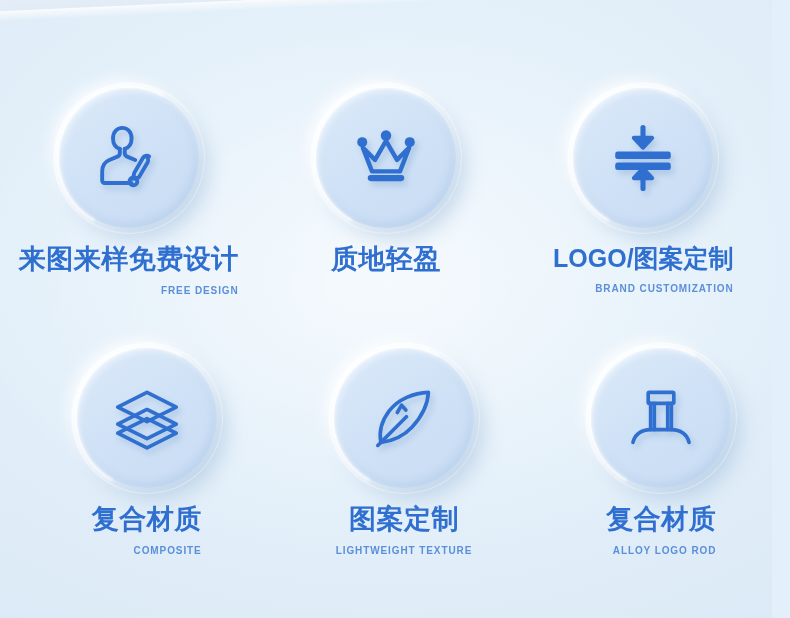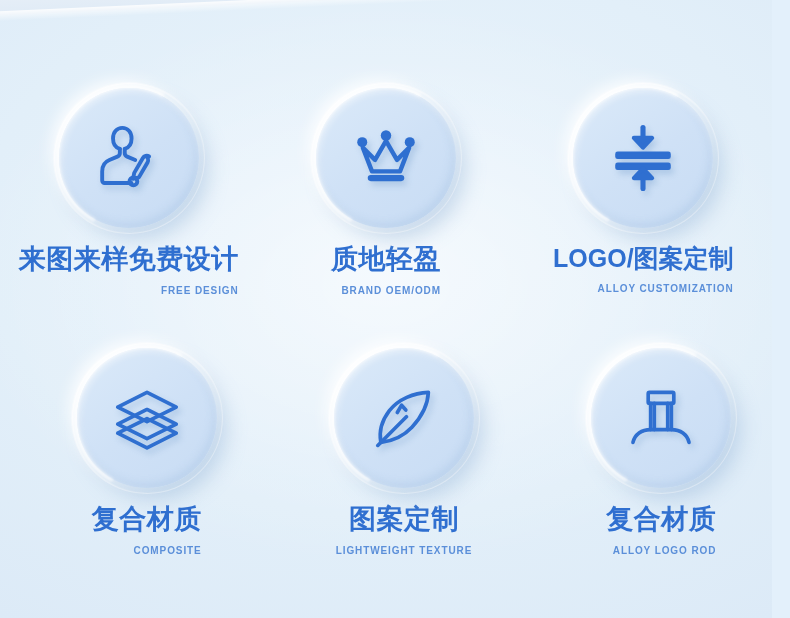--- a/index.html
+++ b/index.html
@@ -187,40 +187,39 @@
             <circle cx="12.5" cy="19" r="4.1" fill="#2f6fd0" stroke="none"></circle>
             <circle cx="32" cy="13.5" r="4.3" fill="#2f6fd0" stroke="none"></circle>
             <circle cx="51.5" cy="19" r="4.1" fill="#2f6fd0" stroke="none"></circle>
             <path d="M13 23.5 L20.5 43 H43.5 L51 23.5 L41 33.5 L32 18 L23 33.5 Z"></path>
             <path d="M19.5 48.5 H44.5" stroke-width="5"></path>
           </svg>
         </span>
       </div>
       <div class="labels">
         <div class="title-cn">质地轻盈</div>
-        <div class="title-en">BRAND OEM/ODM</div>
       </div>
     </div>
 
     <div class="cell r1">
       <div class="disc">
         <span class="glyph">
           <svg viewBox="0 0 64 64" fill="none" stroke="#2f6fd0" stroke-width="3.4" stroke-linecap="round" stroke-linejoin="round">
             <path d="M32 7 V18" stroke-width="4.2"></path>
             <path d="M24.5 15.5 L32 23.5 L39.5 15.5 Z" fill="#2f6fd0" stroke="#2f6fd0"></path>
             <rect x="10" y="27.5" width="44" height="4.6" rx="1.2" fill="#2f6fd0" stroke="#2f6fd0" stroke-width="1.6"></rect>
             <rect x="10" y="36.5" width="44" height="4.6" rx="1.2" fill="#2f6fd0" stroke="#2f6fd0" stroke-width="1.6"></rect>
             <path d="M32 57 V46" stroke-width="4.2"></path>
             <path d="M24.5 48.5 L32 40.5 L39.5 48.5 Z" fill="#2f6fd0" stroke="#2f6fd0"></path>
           </svg>
         </span>
       </div>
       <div class="labels">
         <div class="title-cn wide">LOGO/图案定制</div>
-        <div class="title-en">ALLOY CUSTOMIZATION</div>
+        <div class="title-en">BRAND CUSTOMIZATION</div>
       </div>
     </div>
 
     <div class="cell r2">
       <div class="disc">
         <span class="glyph">
           <svg viewBox="0 0 64 64" fill="none" stroke="#2f6fd0" stroke-width="3" stroke-linecap="round" stroke-linejoin="round">
             <path d="M32 11 L56 23 L32 35 L8 23 Z"></path>
             <path d="M32 25 L56 37 L32 49 L8 37 Z"></path>
             <path d="M32 32.5 L56 44.5 L32 56.5 L8 44.5 Z"></path>

